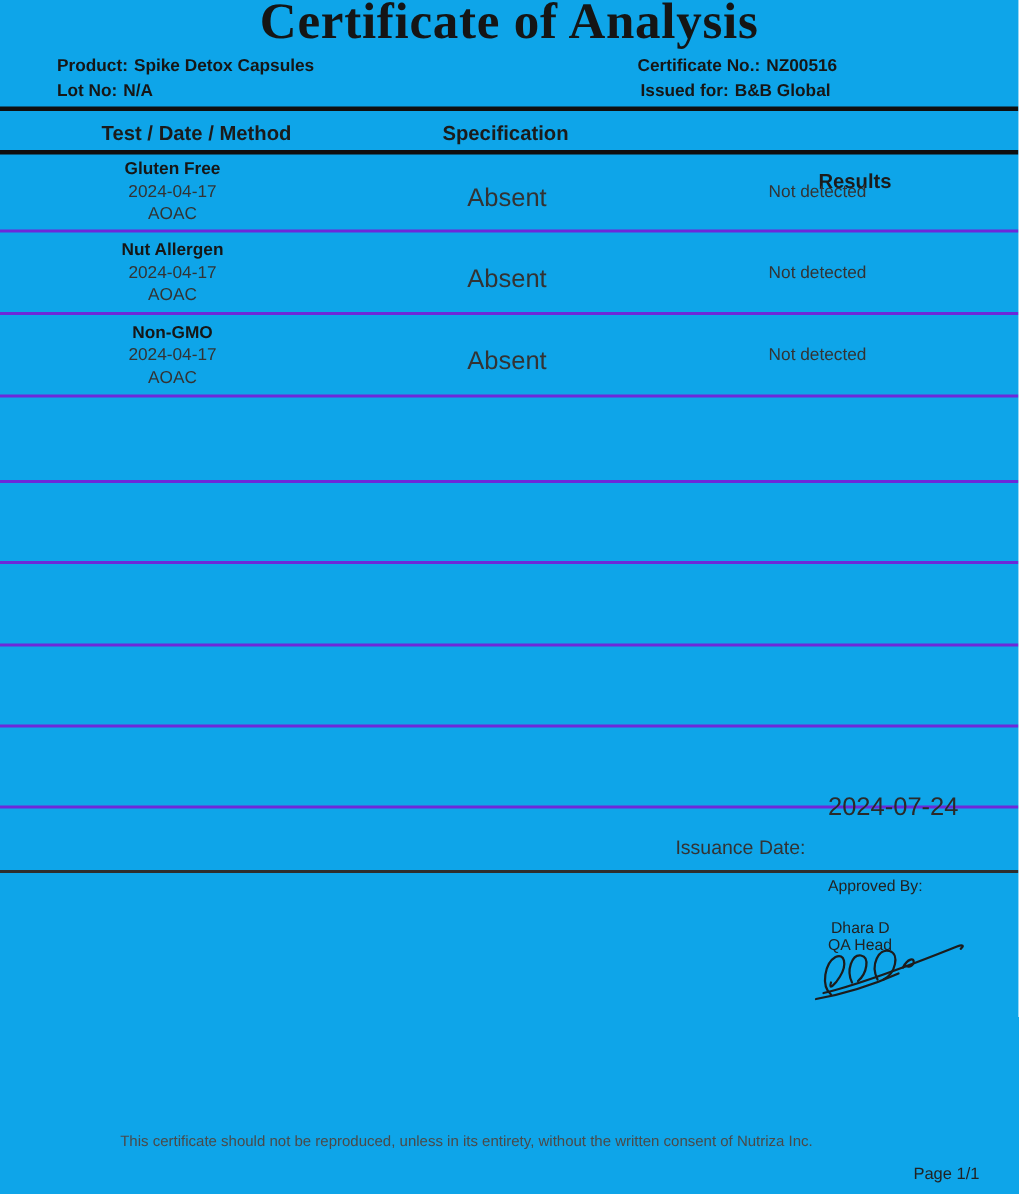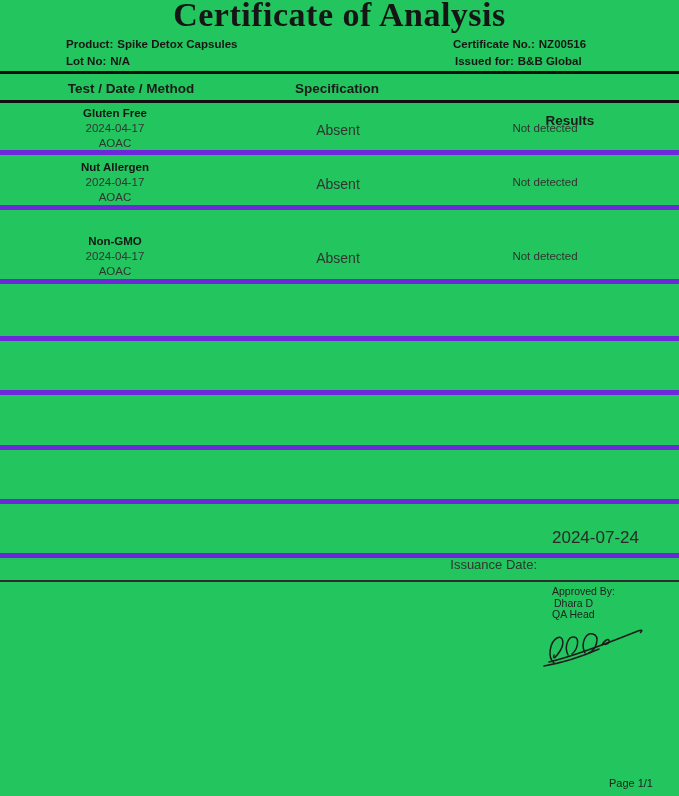--- a/index.html
+++ b/index.html
@@ -1,62 +1,62 @@
 <!DOCTYPE html>
 <html><head>
 <meta charset="utf-8">
 <style>
   html,body{margin:0;padding:0;background:#fff;}
   .page{
-    position:relative;width:679px;height:796px;background:#22c55e;overflow:hidden;
+    position:relative;width:679px;height:796px;background:#0ea5e9;overflow:hidden;
     font-family:"Liberation Sans",sans-serif;color:#1a1a1a;
   }
   
   .title{
     position:absolute;top:-4px;left:0;width:679px;text-align:center;
     font-family:"Liberation Serif",serif;font-weight:bold;font-size:34px;color:#151515;
     letter-spacing:0.5px;
   }
   
-  .info-line{position:absolute;font-size:11.5px;font-weight:bold;color:#161616;white-space:nowrap;margin-left:28px;}
+  .info-line{position:absolute;font-size:11.5px;font-weight:bold;color:#161616;white-space:nowrap;}
   .info-line .lbl{margin-right:4px;}
   
   .bar{position:absolute;left:0;width:679px;height:3px;background:#0f0f0f;}
   .bar.b1{top:71px;}
   .bar.b2{top:100px;}
   
   .thead-label{
     position:absolute;top:81px;transform:translateX(-50%);
     font-family:Liberation Sans, sans-serif;font-weight:bold;font-size:13.5px;color:#1b1b1b;white-space:nowrap;
   }
   
   .rows{position:absolute;top:101px;left:0;width:679px;}
-  .row{position:relative;width:679px;border-bottom:5px solid #6d28d9;box-sizing:border-box;}
+  .row{position:relative;width:679px;border-bottom:2px solid #6d28d9;box-sizing:border-box;}
   .row:nth-child(1){height:54px;}
   .row:nth-child(2){height:55px;}
-  .row:nth-child(3){height:55px;margin-top:19px;}
+  .row:nth-child(3){height:55px;}
   .row.filler:nth-child(4){height:57px;}
   .row.filler:nth-child(5){height:54px;}
   .row.filler:nth-child(6){height:55px;}
   .row.filler:nth-child(7){height:54px;}
   .row.filler:nth-child(8){height:54px;}
   .cell-test{
     position:absolute;left:115px;top:5px;transform:translateX(-50%);
     text-align:center;font-size:11.5px;line-height:15px;color:#333;white-space:nowrap;
   }
   .cell-test .tname{font-weight:bold;color:#161616;}
-  .cell-spec{position:absolute;left:338px;top:21px;transform:translateX(-50%);font-size:14px;color:#333;white-space:nowrap;}
+  .cell-spec{position:absolute;left:338px;top:21px;transform:translateX(-50%);font-size:17px;color:#333;white-space:nowrap;}
   .cell-res{position:absolute;left:545px;top:21px;transform:translateX(-50%);font-size:11.5px;color:#333;white-space:nowrap;}
   
   .issuance-label{position:absolute;top:557px;left:360px;width:177px;text-align:right;font-size:13px;color:#333;}
   .issuance-value{position:absolute;top:528px;left:552px;font-size:17px;color:#2a2a2a;}
   .issuance-rule{position:absolute;top:580px;left:0;width:679px;height:2px;background:#2e2e2e;}
   
   .approval{position:absolute;top:586px;left:552px;font-size:10.5px;line-height:11.5px;color:#222;}
-  .approval .name{padding-left:2px;}
+  .approval .name{padding-left:2px;margin-top:16px;}
   
   .signature{position:absolute;top:622px;left:541px;}
   
   .footer{position:absolute;top:756px;left:0;width:622px;text-align:center;font-size:10px;line-height:12px;color:#4a4a4a;}
   .page-num{position:absolute;top:777px;right:26px;font-size:11px;font-weight:normal;color:#222;}
 </style>
 </head>
 <body>
 
 <div class="page">
@@ -136,16 +136,17 @@
       <path d="M8 40 C 34 34, 72 19, 97 9 C 101 7.5, 102 8.5, 99.5 10.5"></path>
       <path d="M3 44 C 20 41, 40 35, 58 27"></path>
       <path d="M13 41 C 6 35, 9 20, 16 16 C 22 13, 24 21, 19 29 C 16 34, 11 39, 13 33"></path>
       <path d="M27 33 C 23 25, 27 14, 33 15 C 39 16, 37 27, 31 32"></path>
       <path d="M44 31 C 39 21, 45 10, 52 12 C 59 14, 56 27, 48 31"></path>
       <path d="M61 23 C 64 17, 69 16, 68 20 C 67 23, 63 23, 62 21"></path>
     </g>
   </svg>
 
   <div class="footer">
+    <div>This certificate should not be reproduced, unless in its entirety, without the written consent of Nutriza Inc.</div>
   </div>
   <div class="page-num">Page 1/1</div>
 
 </div>
 
 </body></html>

